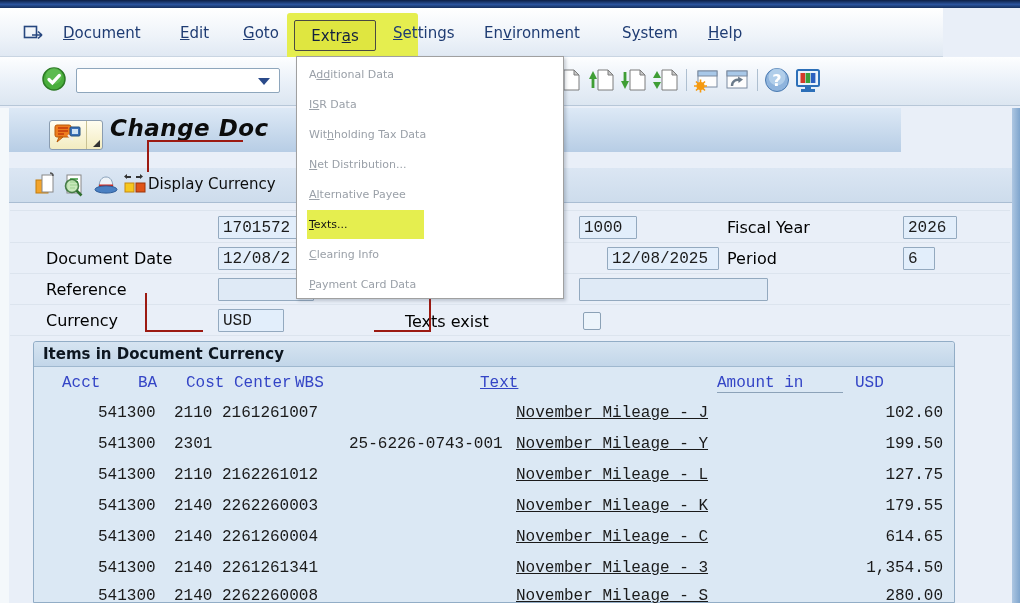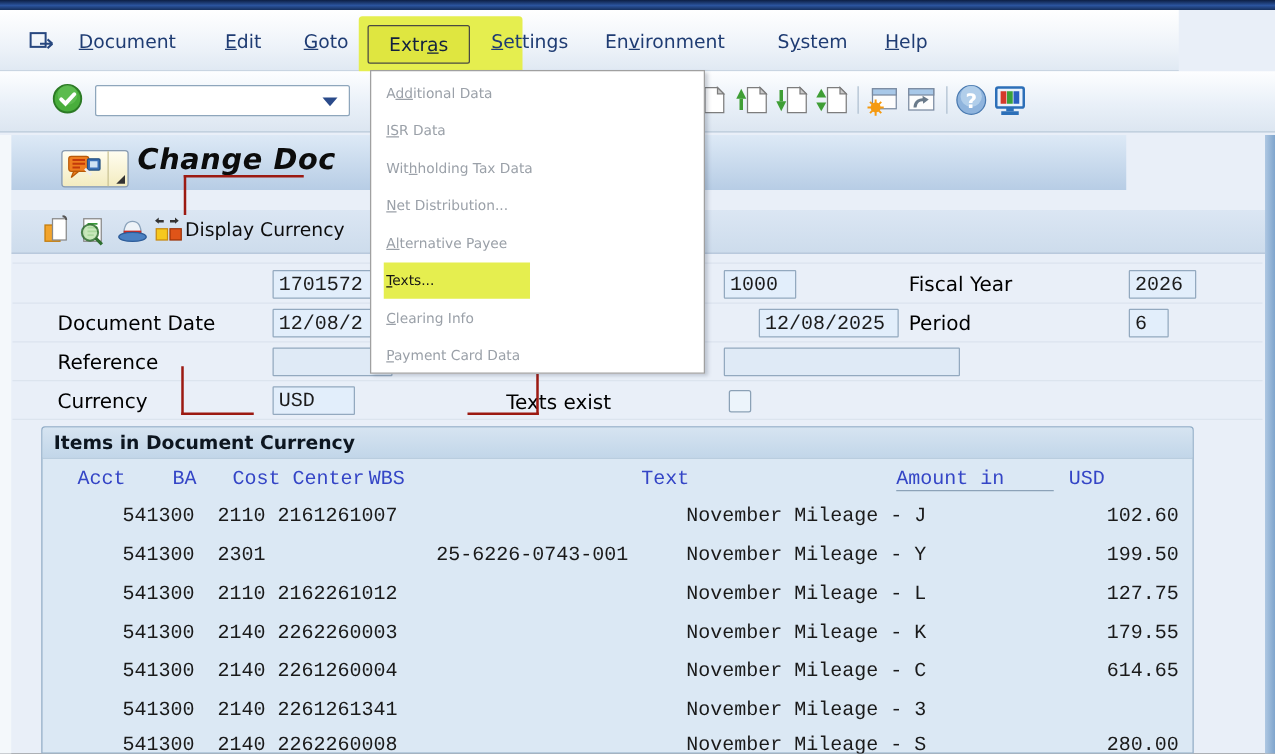--- a/index.html
+++ b/index.html
@@ -68,21 +68,21 @@
   .itemshead{position:absolute;left:0;top:0;width:100%;height:25px;
              background:linear-gradient(#d6e4f1,#c2d6e9);
              border-bottom:1px solid #9fb8cf;box-sizing:border-box;
              font-size:15px;font-weight:600;color:#0d1620;line-height:25px;
              padding-left:9px;border-radius:3px 3px 0 0;}
   .thead span,.trow span{position:absolute;font:16px "Liberation Mono",monospace;
              white-space:pre;}
   .thead{position:absolute;left:0;top:32px;width:100%;height:22px;color:var(--header_text_blue);}
   .trow{position:absolute;left:0;width:100%;height:24px;color:#1a1a1a;margin-left:36px;}
   .c-acct{left:28px;}  .c-ba{left:104px;}  .c-cc{left:152px;}
-  .h-wbs{left:261px;}  .c-wbs{left:279px;} .c-text{left:479px;}
+  .h-wbs{left:261px;}  .c-wbs{left:279px;} .c-text{left:446px;text-decoration:underline;}
   .h-amt{left:683px;border-bottom:1px solid #8ca2b8;width:126px;}
   .h-usd{left:821px;}
   .c-amt{left:683px;width:190px;text-align:right;}
   
   .menu{left:296px;top:56px;width:268px;height:243px;background:#fff;
         border:1px solid #a0a0a0;box-shadow:2px 2px 3px rgba(60,70,90,.25);
         z-index:30;padding-top:3px;box-sizing:border-box;}
   .menu-item{height:30px;line-height:30px;padding-left:12px;font-size:11px;
              color:#9aa0a8;white-space:nowrap;}
   .menu-item.enabled{color:#141414;}
@@ -312,20 +312,21 @@
       <span class="c-wbs"></span>
       <span class="c-text">November Mileage - C</span>
       <span class="c-amt">614.65</span>
     </div>
     <div class="trow" style="top:217px">
       <span class="c-acct">541300</span>
       <span class="c-ba">2140</span>
       <span class="c-cc">2261261341</span>
       <span class="c-wbs"></span>
       <span class="c-text">November Mileage - 3</span>
+      <span class="c-amt">1,354.50</span>
     </div>
     <div class="trow" style="top:245px">
       <span class="c-acct">541300</span>
       <span class="c-ba">2140</span>
       <span class="c-cc">2262260008</span>
       <span class="c-wbs"></span>
       <span class="c-text">November Mileage - S</span>
       <span class="c-amt">280.00</span>
     </div>
   </div>

